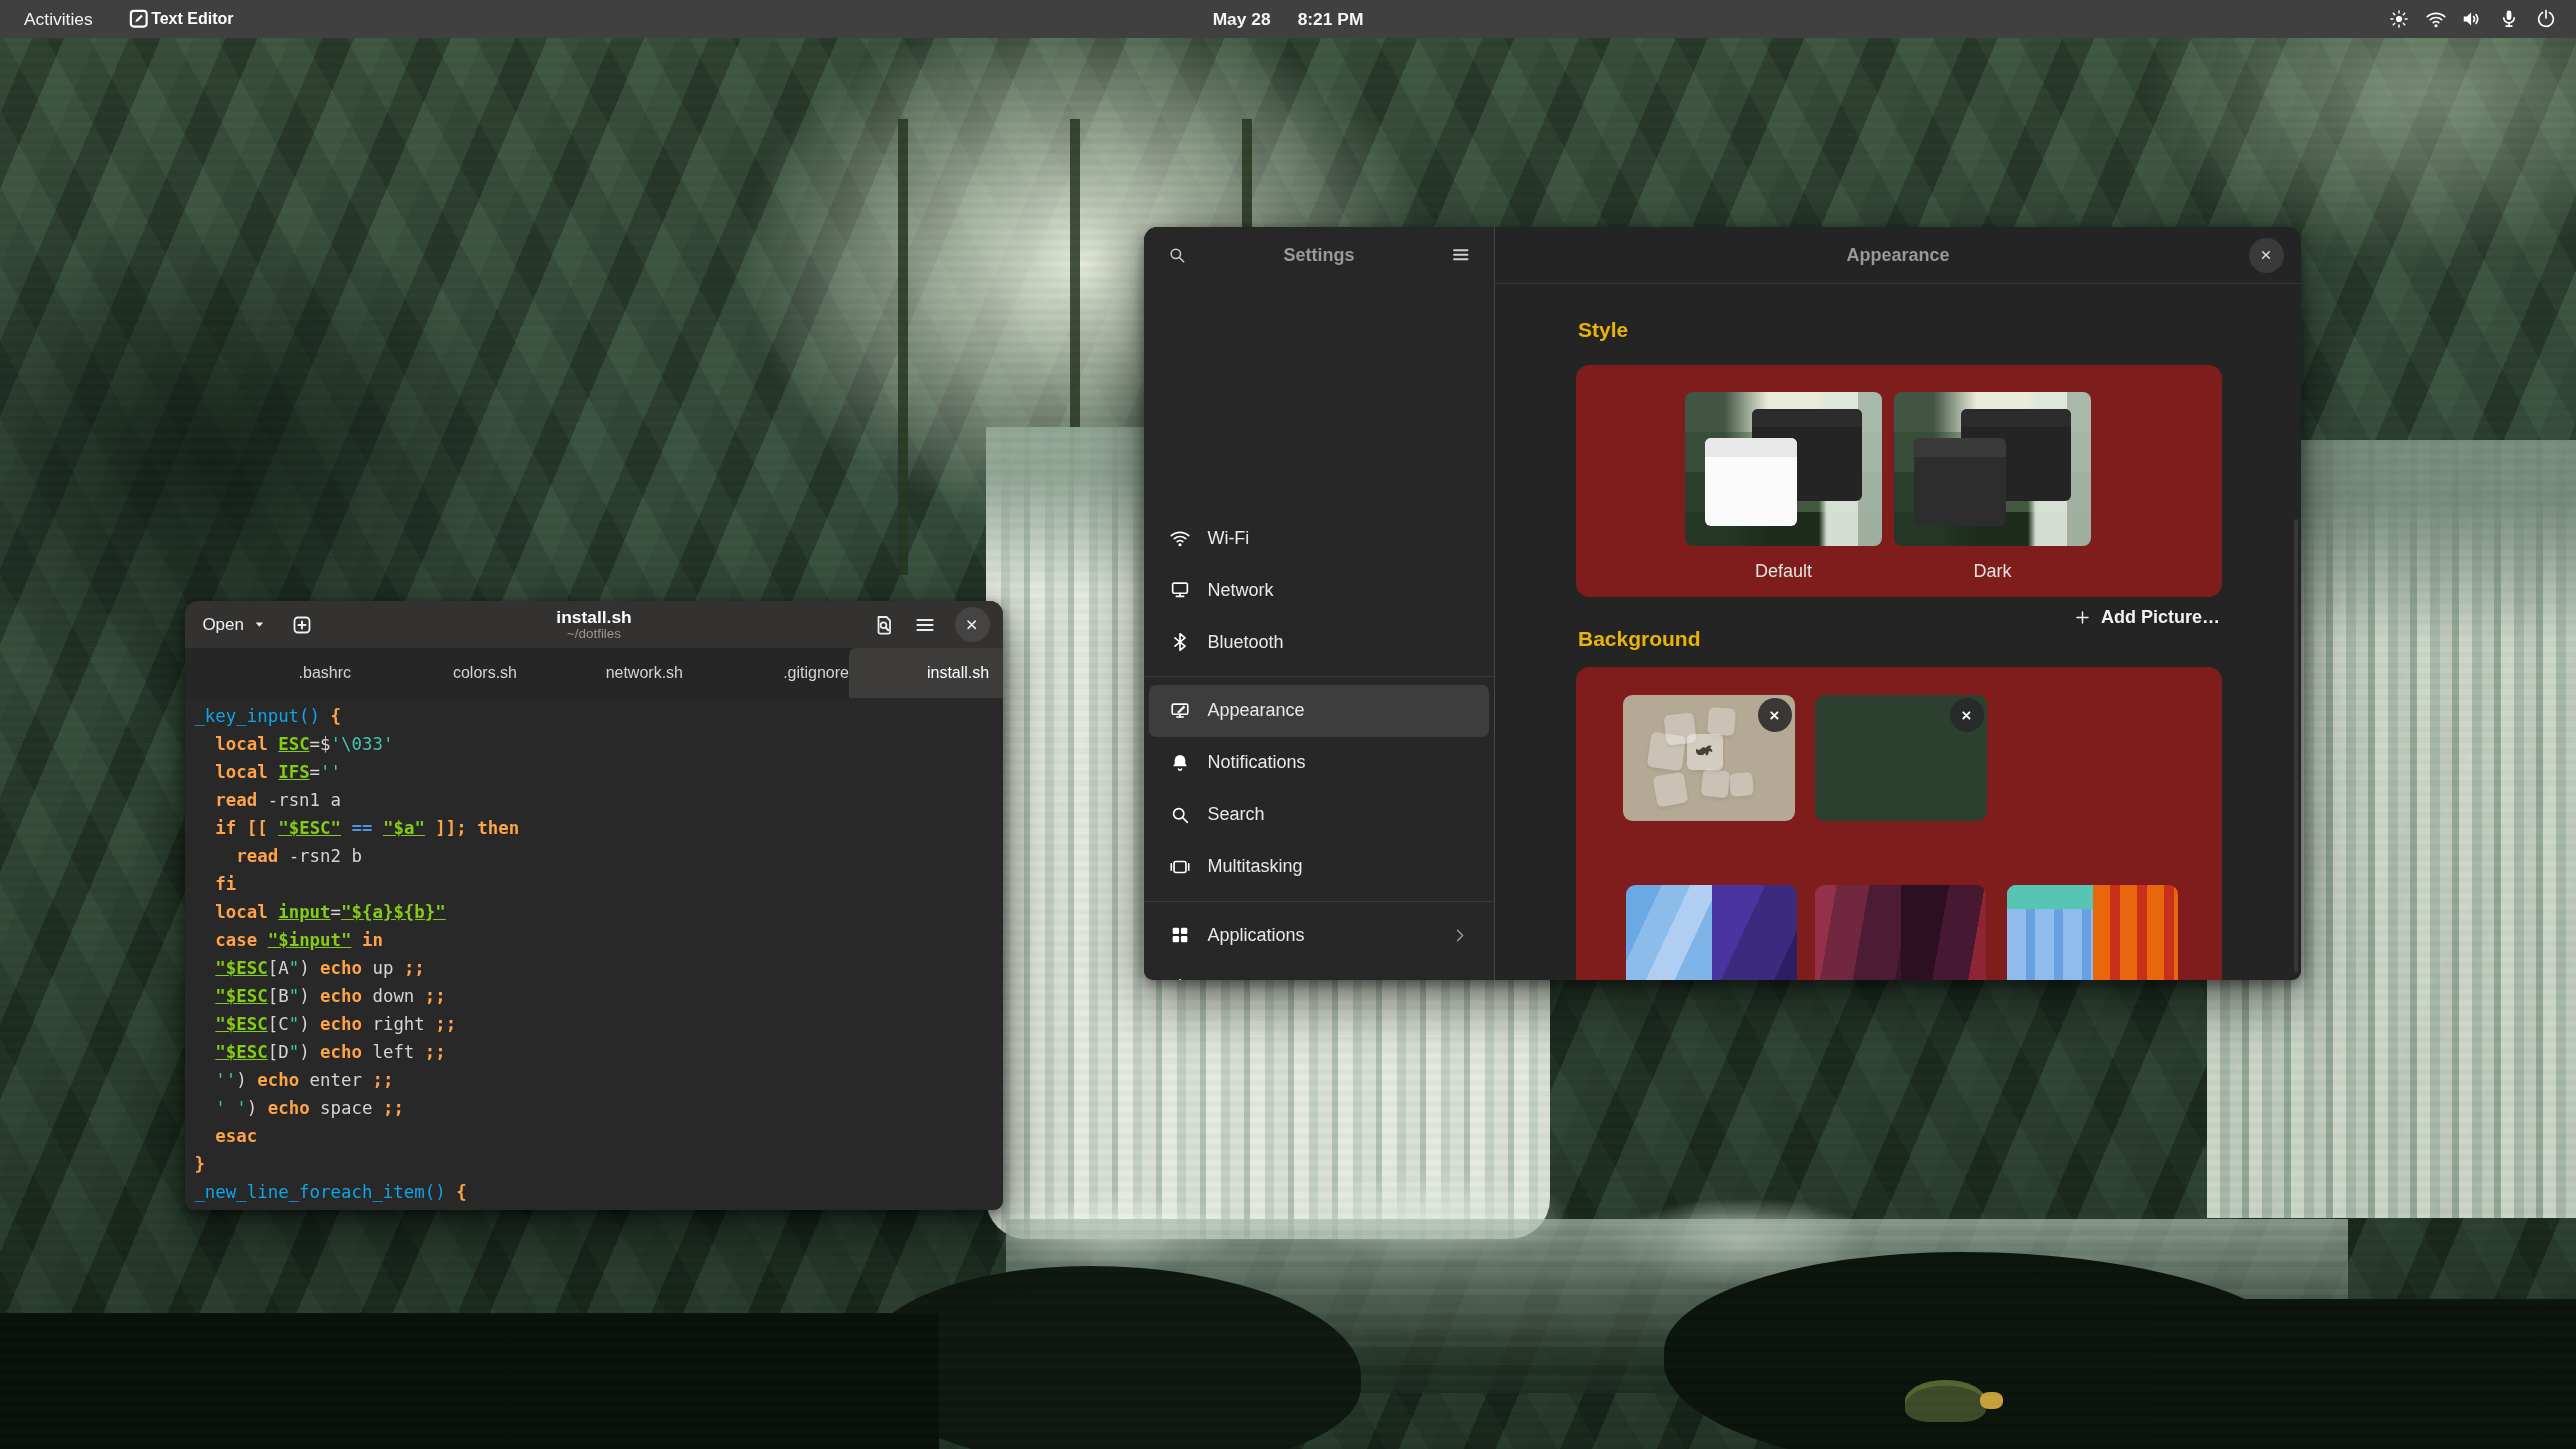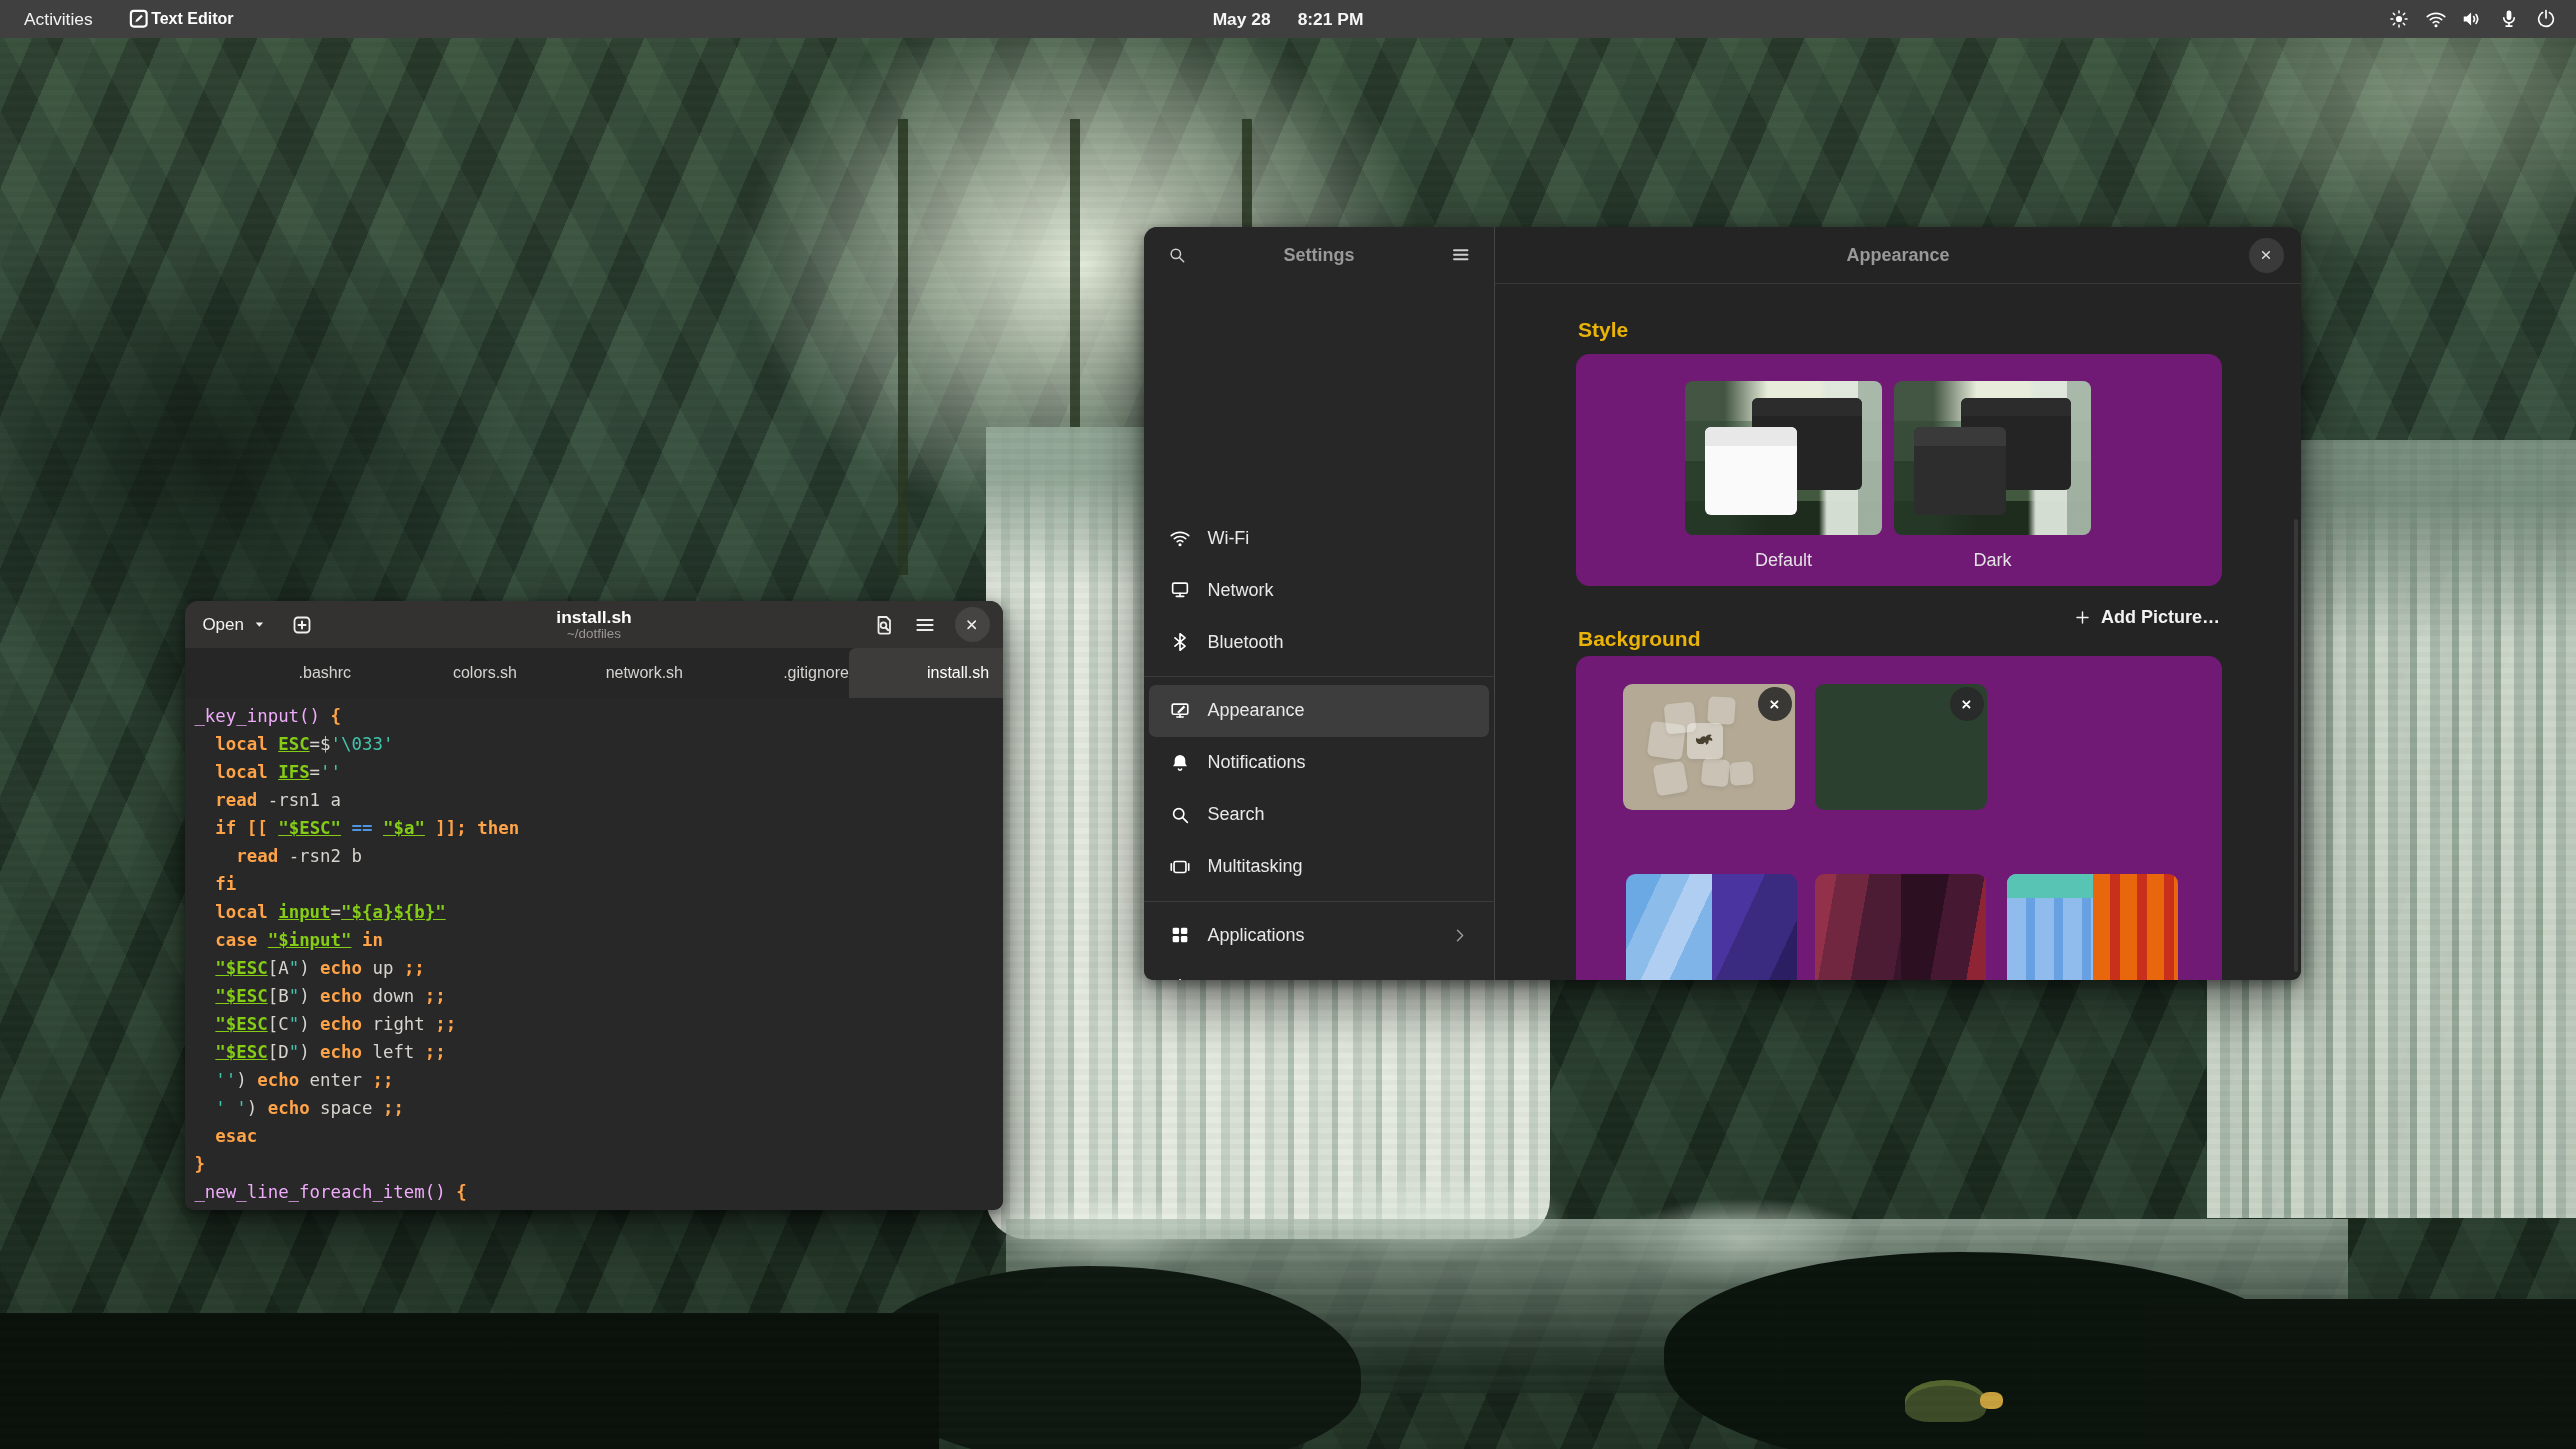--- a/index.html
+++ b/index.html
@@ -74,21 +74,21 @@
   .tab{flex:0 0 166px;display:flex;align-items:center;justify-content:flex-end;font-size:16px;color:#d6d4d1;position:relative;}
   .tab-sep{width:0.7px;background:#3e3e3e;margin:10.7px 0;}
   .tab.active{flex:0 0 167px;background:#3d3c3b;border-radius:6.7px 6.7px 0 0;color:#fff;gap:12px;}
   .tab .tclose{width:14.8px;height:14.8px;color:#e5e5e5;}
   .code{position:relative;height:513px;background:#282828;padding:4px 0 0 9.4px;
     font-family:"DejaVu Sans Mono","Liberation Mono",monospace;font-size:17.4px;line-height:28px;}
   .cl{white-space:pre;}
   .tok-p{color:#d8d4cf;}
   .tok-k{color:#ffa348;font-weight:700;}
   .tok-b{color:#ffa348;font-weight:700;}
-  .tok-f{color:#f0abfc;}
+  .tok-f{color:#0ea5e9;}
   .tok-v{color:#84cc16;font-weight:700;text-decoration:underline;}
   .tok-s{color:#41c6ae;}
   .tok-o{color:#4f94e0;font-weight:700;}
   
   #settings{left:1144px;top:227px;width:1157px;height:753px;background:#242424;z-index:40;display:flex;}
   .sb{width:350px;background:#272727;position:relative;flex:none;border-right:0.7px solid #454545;}
   .sb-header{height:56px;position:relative;display:flex;align-items:center;justify-content:center;}
   .sb-title{font-size:18px;font-weight:700;color:#999;}
   .sb-search{position:absolute;left:23px;width:20px;height:20px;color:#cfcfcf;}
   .sb-menu{position:absolute;right:23px;width:21.5px;height:21.5px;color:#cfcfcf;}
@@ -99,21 +99,21 @@
   .sb-row .lbl{flex:1;}
   .sb-row .chev{width:19px;height:19px;color:#9c9c9c;flex:none;}
   .sb-div{height:0.7px;background:#3c3c3c;margin:8px 0;}
   .panel{flex:1;position:relative;background:#242424;}
   .pn-header{height:56px;position:relative;display:flex;align-items:center;justify-content:center;border-bottom:0.7px solid #383838;}
   .pn-title{font-size:18px;font-weight:700;color:#999;}
   .pn-close{position:absolute;right:17.4px;width:35px;height:35px;border-radius:50%;background:#3a3a3a;display:flex;align-items:center;justify-content:center;}
   .pn-close .ic{width:16px;height:16px;color:#dedede;}
   .scrollbar{position:absolute;right:2.7px;top:292px;bottom:8px;width:4.7px;border-radius:2.7px;background:#464646;opacity:.6;}
   .sec-label{position:absolute;font-size:21px;font-weight:700;color:#eab308;}
-  .card{position:absolute;background:#701a75;border-radius:13.4px;}
+  .card{position:absolute;background:#7f1d1d;border-radius:13.4px;margin-top:11px;}
   #style-card{left:81px;top:127px;width:646px;height:232px;}
   .style-opt{position:absolute;top:27px;width:197px;text-align:center;}
   .style-opt .oplabel{display:block;margin-top:14.8px;font-size:18px;color:#e3e3e3;}
   .sthumb{position:relative;width:197px;height:154px;border-radius:8px;overflow:hidden;
     background:
       linear-gradient(90deg, rgba(38,58,40,.85) 0 20%, rgba(38,58,40,0) 42%),
       linear-gradient(90deg, rgba(0,0,0,0) 68%, rgba(223,231,220,.95) 72% 88%, rgba(165,182,167,.95) 88%),
       linear-gradient(180deg,#e7edda 0 26%,#9db59b 26% 52%,#42593f 52% 78%,#1e2c1d 78%);}
   .mini-win{position:absolute;border-radius:6px;}
   .mini-back{left:34%;top:11%;width:56%;height:60%;background:#242424;}

